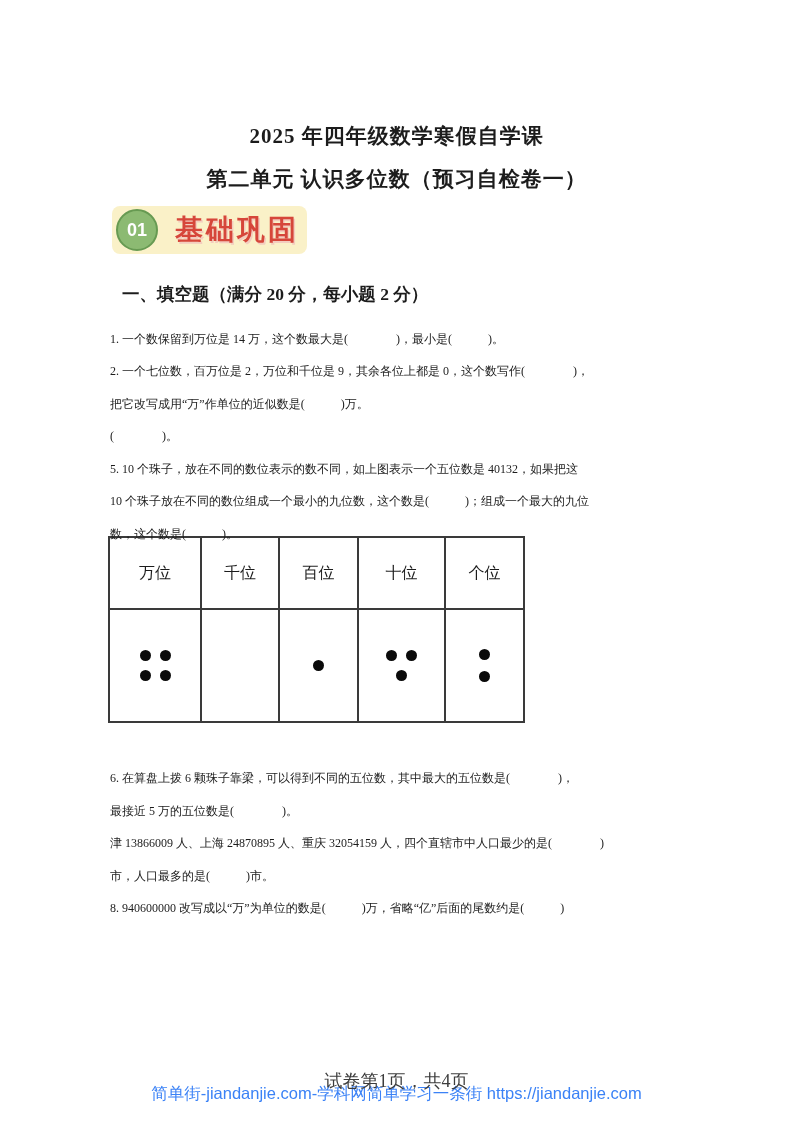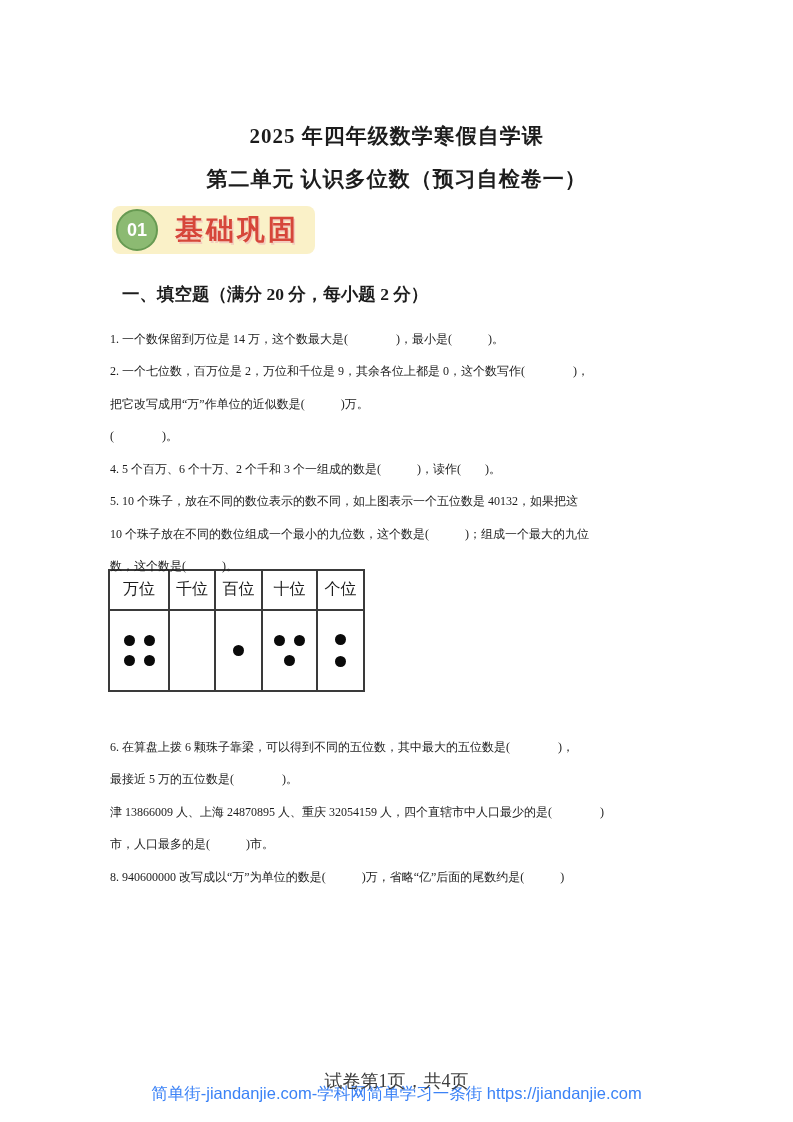--- a/index.html
+++ b/index.html
@@ -21,21 +21,21 @@
   .doc-title.line1 { top: 122px; }
   .doc-title.line2 { top: 165px; }
 
   
   .badge {
     position: absolute; left: 112px; top: 206px;
     height: 48px;
     background: #FAF1C8;
     border-radius: 8px;
     display: flex; align-items: center;
-    padding: 0 16px 0 4px;
+    padding: 0 8px 0 4px;
   }
   .badge-circle {
     width: 38px; height: 38px;
     background: #8CBA72;
     border: 2px solid #679A52;
     border-radius: 50%;
     color: #ffffff;
     font-family: "Liberation Sans", sans-serif;
     font-weight: bold; font-size: 18px;
     display: flex; align-items: center; justify-content: center;
@@ -64,21 +64,21 @@
     white-space: pre-wrap;
   }
 
   
   .bead-table {
     border-collapse: collapse;
     margin-top: -14px; margin-left: -2px;
   }
   .bead-table th, .bead-table td {
     border: 2px solid #3a3a3a;
-    padding: 0;
+    padding: 16px;
   }
   .bead-table th {
     font-size: 16px; font-weight: normal;
     height: 38px; text-align: center;
   }
   .bead-table td { height: 79px; vertical-align: middle; }
   .col-wan  { width: 58px; }
   .col-qian { width: 44px; }
   .col-bai  { width: 45px; }
   .col-shi  { width: 53px; }
@@ -135,21 +135,20 @@
   <div class="content">
     <p class="section-heading">一、填空题（满分 20 分，每小题 2 分）</p>
 
     <p class="qline">1. 一个数保留到万位是 14 万，这个数最大是(　　　　)，最小是(　　　)。</p>
 
     <p class="qline">2. 一个七位数，百万位是 2，万位和千位是 9，其余各位上都是 0，这个数写作(　　　　)，</p>
     <p class="qline">把它改写成用“万”作单位的近似数是(　　　)万。</p>
 
     <p class="qline">(　　　　)。</p>
 
-    <p class="qline">4. 5 个百万、6 个十万、2 个千和 3 个一组成的数是(　　　)，读作(　　)。</p>
 
     <p class="qline">5. 10 个珠子，放在不同的数位表示的数不同，如上图表示一个五位数是 40132，如果把这</p>
     <p class="qline">10 个珠子放在不同的数位组成一个最小的九位数，这个数是(　　　)；组成一个最大的九位</p>
     <p class="qline">数，这个数是(　　　)。</p>
 
     <table class="bead-table">
       <tbody>
           <tr>
         <th class="col-wan">万位</th>
         <th class="col-qian">千位</th>

